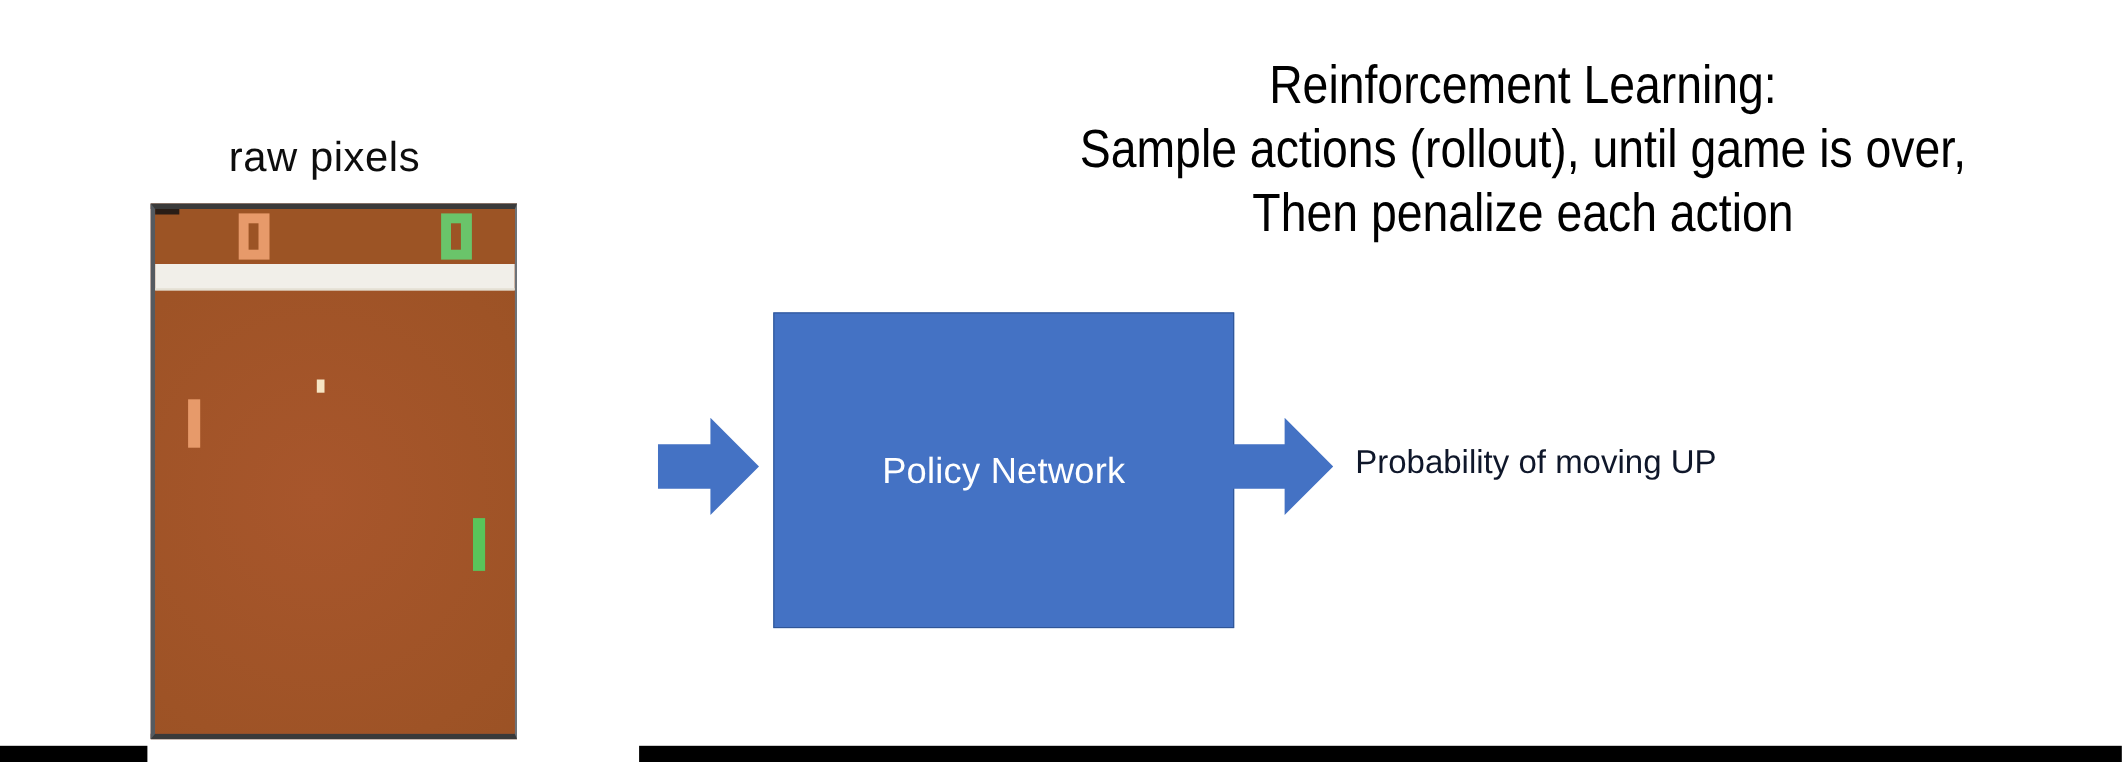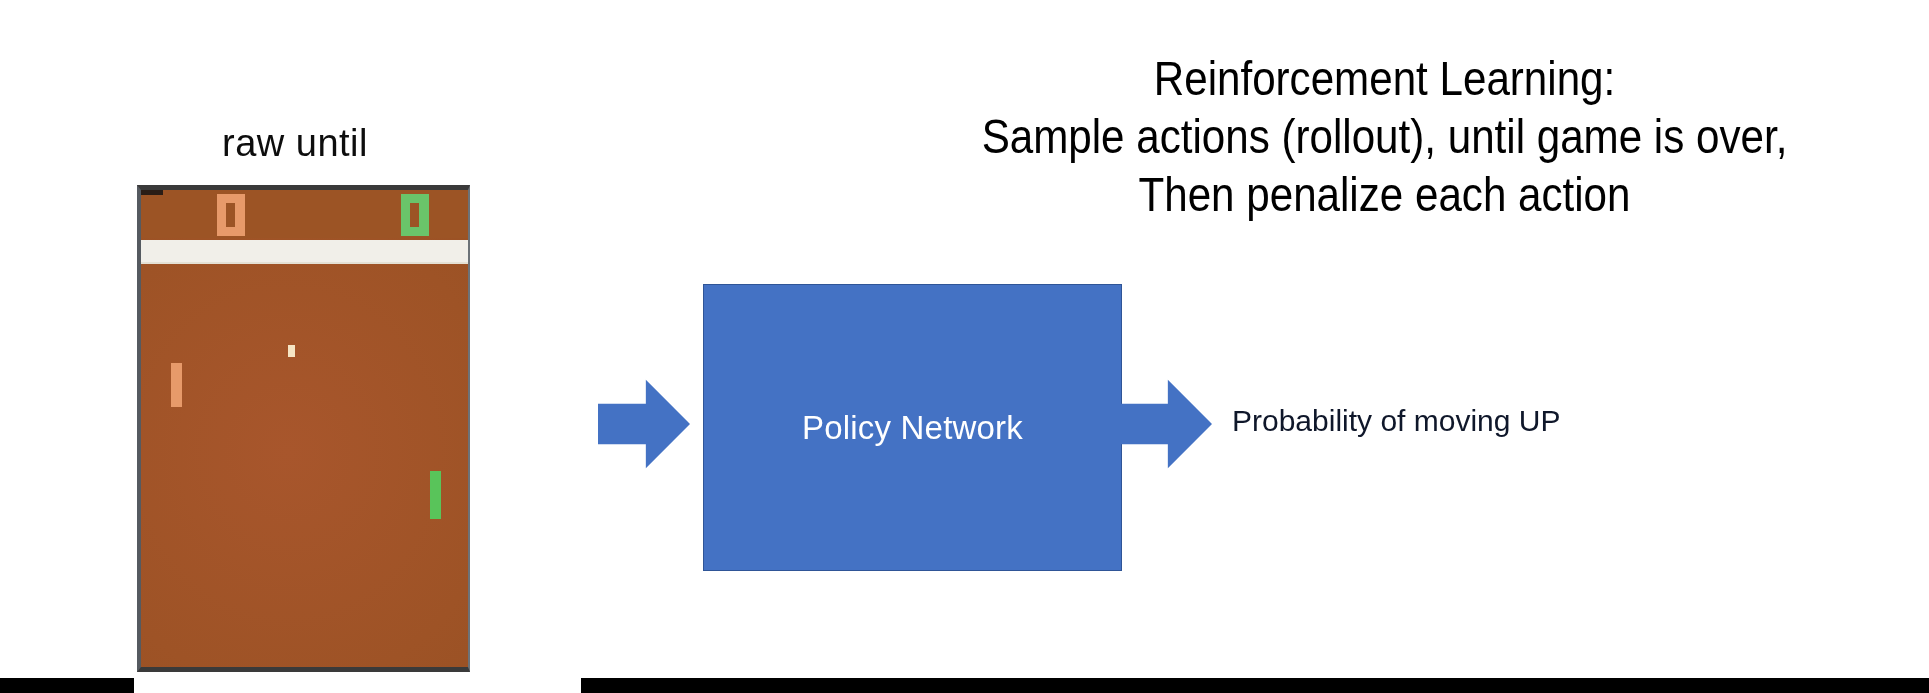--- a/index.html
+++ b/index.html
@@ -217,21 +217,21 @@
     left: 581px;
     top: 678px;
     width: 1348px;
     height: 15px;
     background: #000000;
   }
 </style>
 </head>
 <body>
 
-<div id="raw-pixels-label">raw until</div>
+<div id="raw-pixels-label">raw pixels</div>
 
 <div id="pong-frame">
   <div id="pong-field"></div>
   <div id="pong-score-band"></div>
   <div id="pong-corner-notch"></div>
 
   <div id="pong-score-left" class="pong-score">
     <div class="digit-hole"></div>
   </div>
   <div id="pong-score-right" class="pong-score">

